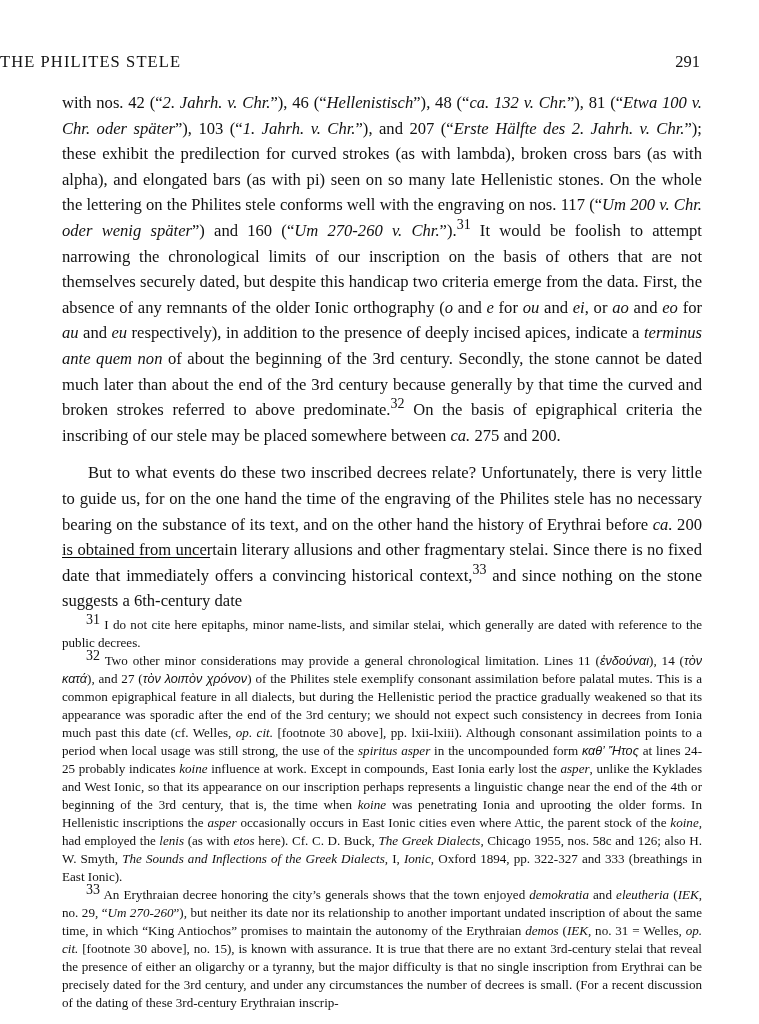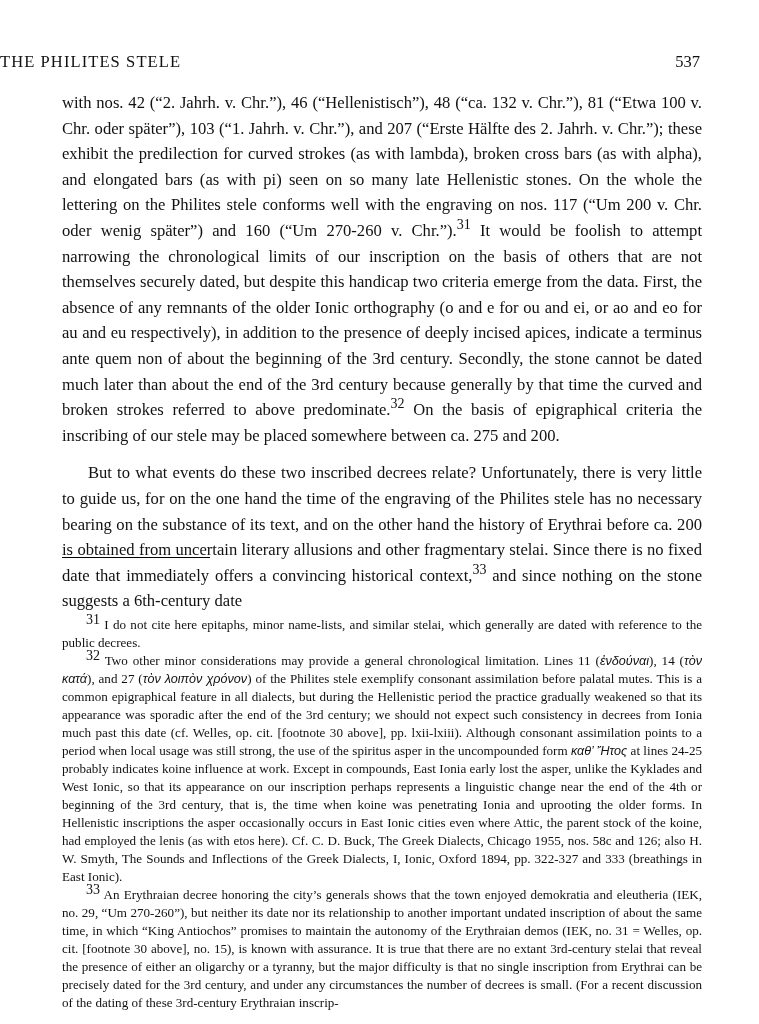--- a/index.html
+++ b/index.html
@@ -85,31 +85,31 @@
     text-align: justify;
   }
   p.note.indent {
     text-indent: 24px;
   }
   sup.fn {
     font-size: 14px;
     vertical-align: super;
     line-height: 0;
   }
-  .it { }
+  .it { font-style: italic; }
   .gk { font-family: Liberation Sans, sans-serif; font-style: italic; font-size: 12.6px; }
 </style>
 </head>
 <body>
 
 <div class="page">
 
   <div class="header">
     <div class="running-title">The Philites Stele</div>
-    <div class="page-number">537</div>
+    <div class="page-number">291</div>
   </div>
 
   <div class="body-col">
 
     <p class="body">with nos. 42 (“<span class="it">2. Jahrh. v. Chr.</span>”), 46 (“<span class="it">Hellenistisch</span>”), 48 (“<span class="it">ca. 132 v. Chr.</span>”), 81 (“<span class="it">Etwa 100 v. Chr. oder später</span>”), 103 (“<span class="it">1. Jahrh. v. Chr.</span>”), and 207 (“<span class="it">Erste Hälfte des 2. Jahrh. v. Chr.</span>”); these exhibit the predilection for curved strokes (as with lambda), broken cross bars (as with alpha), and elongated bars (as with pi) seen on so many late Hellenistic stones. On the whole the lettering on the Philites stele conforms well with the engraving on nos. 117 (“<span class="it">Um 200 v. Chr. oder wenig später</span>”) and 160 (“<span class="it">Um 270-260 v. Chr.</span>”).<sup class="fn">31</sup> It would be foolish to attempt narrowing the chronological limits of our inscription on the basis of others that are not themselves securely dated, but despite this handicap two criteria emerge from the data. First, the absence of any remnants of the older Ionic orthography (<span class="it">o</span> and <span class="it">e</span> for <span class="it">ou</span> and <span class="it">ei</span>, or <span class="it">ao</span> and <span class="it">eo</span> for <span class="it">au</span> and <span class="it">eu</span> respectively), in addition to the presence of deeply incised apices, indicate a <span class="it">terminus ante quem non</span> of about the beginning of the 3rd century. Secondly, the stone cannot be dated much later than about the end of the 3rd century because generally by that time the curved and broken strokes referred to above predominate.<sup class="fn">32</sup> On the basis of epigraphical criteria the inscribing of our stele may be placed somewhere between <span class="it">ca.</span> 275 and 200.</p>
 
     <p class="body indent">But to what events do these two inscribed decrees relate? Unfortunately, there is very little to guide us, for on the one hand the time of the engraving of the Philites stele has no necessary bearing on the substance of its text, and on the other hand the history of Erythrai before <span class="it">ca.</span> 200 is obtained from uncertain literary allusions and other fragmentary stelai. Since there is no fixed date that immediately offers a convincing historical context,<sup class="fn">33</sup> and since nothing on the stone suggests a 6th-century date</p>
 
   </div>
 

